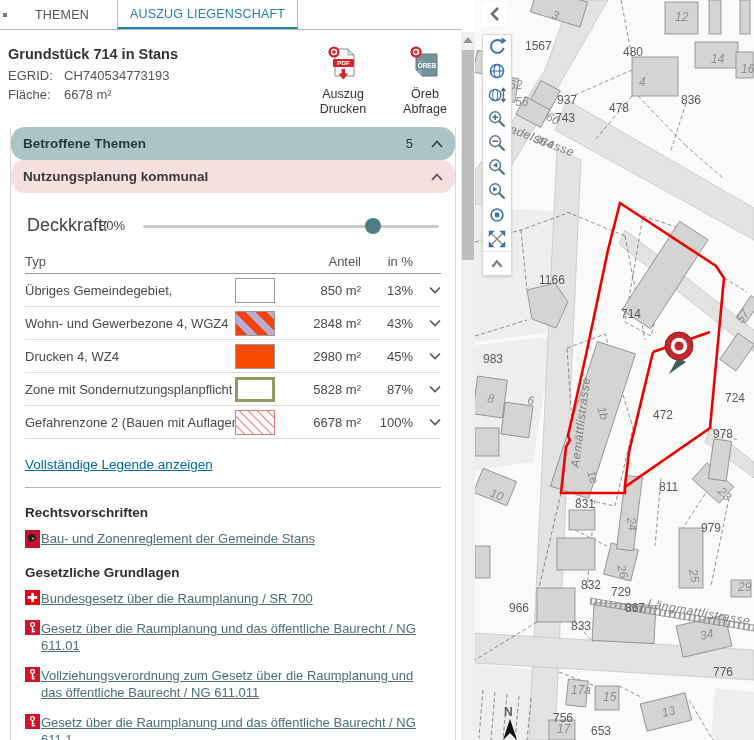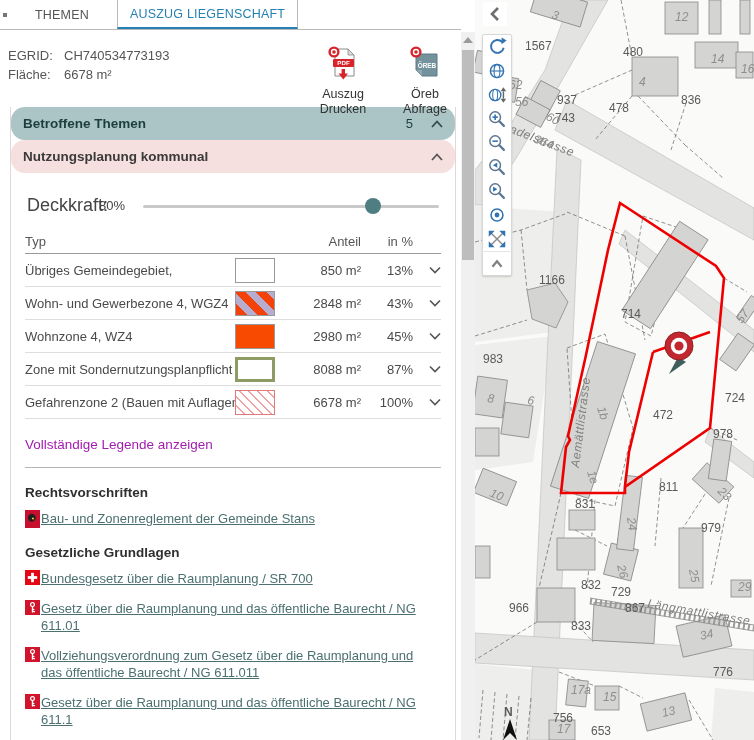--- a/index.html
+++ b/index.html
@@ -54,22 +54,22 @@
   .trow .c-area { width:86px; text-align:right;}
   .trow .c-pct { width:52px; text-align:right;}
   .trow .c-ch { width:28px; display:flex; justify-content:flex-end;}
   .sw { width:40px; height:25px; border:1px solid #999; background:#fff; flex:0 0 auto;}
   .sw-wgz4 { background:repeating-linear-gradient(45deg,#f4430a 0 8px,#b7add1 8px 15px); }
   .sw-wz4 { background:#f84a00; }
   .sw-sonder { border:3px solid #8d9c63; }
   .sw-gefahr { border:1px solid #e07a7a;
      background:repeating-linear-gradient(45deg,#fff 0 5px,#f0a2a2 5px 6.5px); }
 
-  .legend-link { display:inline-block; margin:18px 0 0 14px; font-size:13.5px; color:#a21caf;
-     cursor:pointer;}
+  .legend-link { display:inline-block; margin:18px 0 0 14px; font-size:13.5px; color:#0369a1;
+     text-decoration:underline; cursor:pointer;}
   .hdivider { border-top:1px solid #b5b5b5; margin:14px 14px 0 14px;}
 
   .law-heading { font-size:13.5px; font-weight:bold; color:#2f2f2f; margin:17px 14px 10px 14px;}
   .law-item { display:flex; align-items:flex-start; gap:1px; margin:0 14px 13px 14px;}
   .law-item a { font-size:13px; color:#4c7070; text-decoration:underline; cursor:pointer; line-height:17px;}
   .law-icon { flex:0 0 auto; margin-top:0px;}
 
   
   #panel-scrollbar { width:14px; height:740px; position:relative; background:#fff;}
   #panel-scrollbar .track{ position:absolute; top:32px; bottom:0; left:0; right:0; background:#f0f0f0;}
@@ -98,20 +98,21 @@
 
   <div id="left-panel">
 
     <div class="tabs">
       <span class="corner-dot"></span>
       <div class="tab inactive">THEMEN</div>
       <div class="tab active">AUSZUG LIEGENSCHAFT</div>
     </div>
 
     <div class="prop-block">
+      <div class="prop-title">Grundstück 714 in Stans</div>
       <div class="prop-row">
         <span class="lbl">EGRID:</span>
         <span>CH740534773193</span>
       </div>
       <div class="prop-row">
         <span class="lbl">Fläche:</span>
         <span>6678 m²</span>
       </div>
     </div>
 
@@ -193,34 +194,34 @@
             <span class="sw sw-wgz4"></span>
             <span class="c-area">2848 m²</span>
             <span class="c-pct">43%</span>
             <span class="c-ch">
                 <svg width="12" height="8" viewBox="0 0 12 8">
                   <polyline points="1,1.5 6,6.5 11,1.5" fill="none" stroke="#555" stroke-width="1.6"></polyline>
                 </svg>
               </span>
           </div>
           <div class="trow">
-            <span class="c-label">Wohnzone 4, WZ4</span>
+            <span class="c-label">Drucken 4, WZ4</span>
             <span class="sw sw-wz4"></span>
             <span class="c-area">2980 m²</span>
             <span class="c-pct">45%</span>
             <span class="c-ch">
                 <svg width="12" height="8" viewBox="0 0 12 8">
                   <polyline points="1,1.5 6,6.5 11,1.5" fill="none" stroke="#555" stroke-width="1.6"></polyline>
                 </svg>
               </span>
           </div>
           <div class="trow">
             <span class="c-label">Zone mit Sondernutzungsplanpflicht</span>
             <span class="sw sw-sonder"></span>
-            <span class="c-area">8088 m²</span>
+            <span class="c-area">5828 m²</span>
             <span class="c-pct">87%</span>
             <span class="c-ch">
                 <svg width="12" height="8" viewBox="0 0 12 8">
                   <polyline points="1,1.5 6,6.5 11,1.5" fill="none" stroke="#555" stroke-width="1.6"></polyline>
                 </svg>
               </span>
           </div>
           <div class="trow">
             <span class="c-label">Gefahrenzone 2 (Bauen mit Auflagen)</span>
             <span class="sw sw-gefahr"></span>

